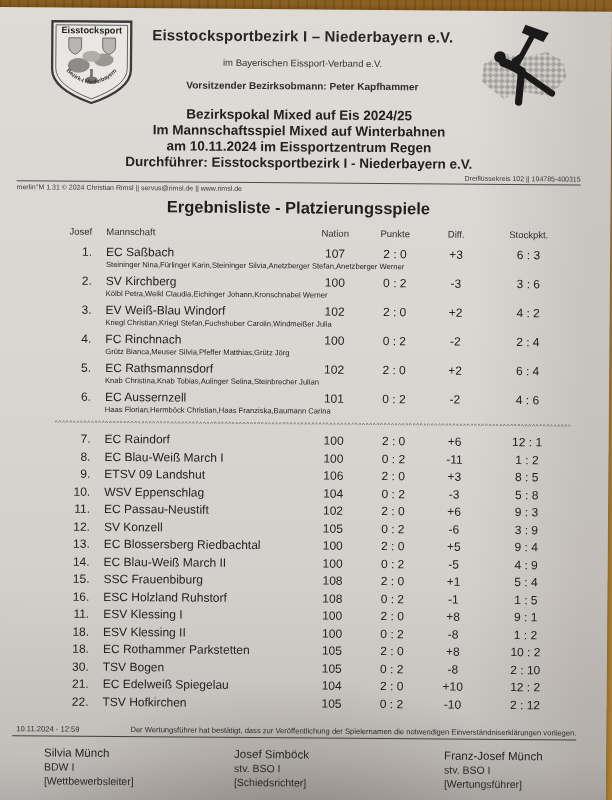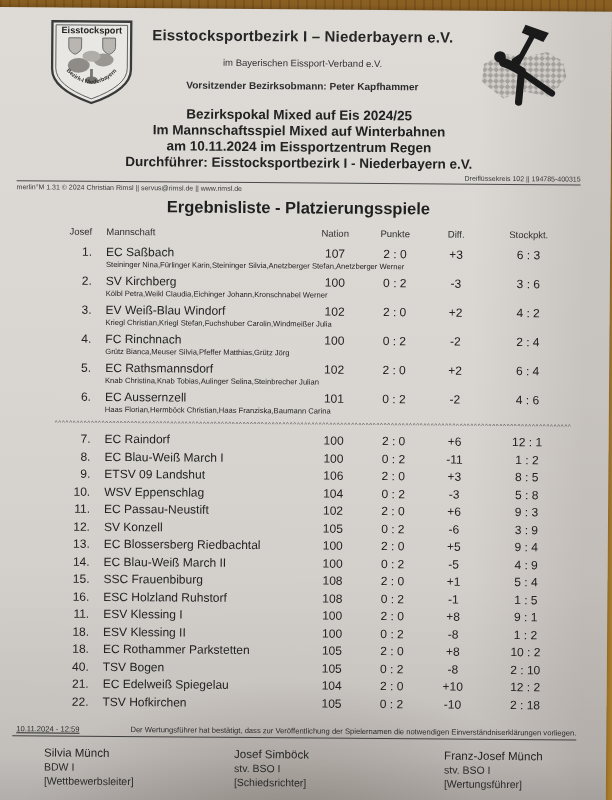--- a/index.html
+++ b/index.html
@@ -59,21 +59,21 @@
   .row-main{font-size:12px;line-height:14px;color:#222;}
   .row-players{font-size:7.6px;line-height:9px;color:#1e1e1e;padding-left:50px;margin-top:1px;}
   .row-simple{font-size:12px;line-height:17.5px;color:#222;}
   .sep{font-size:6px;letter-spacing:0.8px;color:#444;line-height:8px;margin:3px 0 4px 0;
        white-space:nowrap;overflow:hidden;width:516px;}
 
   
   .footer{margin:14px 24px 0 24px;}
   .foot-line{display:flex;justify-content:space-between;align-items:flex-end;
              font-size:7.6px;color:#2c2c2c;padding-bottom:2px;border-bottom:1px solid #3f3f3f;}
-  .foot-date{flex:0 0 auto;padding-left:4px;text-decoration:underline;}
+  .foot-date{flex:0 0 auto;padding-left:4px;}
   .foot-confirm{flex:1;text-align:right;}
   .signatories{display:grid;grid-template-columns:190px 210px 1fr;margin-top:9px;}
   .signatory{padding-left:32px;}
   .sig-name{font-size:11.5px;line-height:14px;color:#242424;}
   .sig-role{font-size:10.5px;line-height:14px;color:#2a2a2a;}
   .sig-fn{font-size:10.5px;line-height:14px;color:#2a2a2a;}
 </style>
 </head>
 <body>
 
@@ -342,21 +342,21 @@
   <div class="grid row-simple">
     <div class="c-rank">18.</div>
     <div class="c-team">EC Rothammer Parkstetten</div>
     <div class="c-center">105</div>
     <div class="c-center">2 : 0</div>
     <div class="c-center">+8</div>
     <div class="c-center">10 : 2</div>
   </div>
 
   <div class="grid row-simple">
-    <div class="c-rank">40.</div>
+    <div class="c-rank">30.</div>
     <div class="c-team">TSV Bogen</div>
     <div class="c-center">105</div>
     <div class="c-center">0 : 2</div>
     <div class="c-center">-8</div>
     <div class="c-center">2 : 10</div>
   </div>
 
   <div class="grid row-simple">
     <div class="c-rank">21.</div>
     <div class="c-team">EC Edelweiß Spiegelau</div>
@@ -365,21 +365,21 @@
     <div class="c-center">+10</div>
     <div class="c-center">12 : 2</div>
   </div>
 
   <div class="grid row-simple">
     <div class="c-rank">22.</div>
     <div class="c-team">TSV Hofkirchen</div>
     <div class="c-center">105</div>
     <div class="c-center">0 : 2</div>
     <div class="c-center">-10</div>
-    <div class="c-center">2 : 18</div>
+    <div class="c-center">2 : 12</div>
   </div>
 </div>
     </div>
 
     <div class="footer">
       <div class="foot-line">
         <div class="foot-date">10.11.2024 - 12:59</div>
         <div class="foot-confirm">Der Wertungsführer hat bestätigt, dass zur Veröffentlichung der Spielernamen die notwendigen Einverständniserklärungen vorliegen.</div>
       </div>
       <div class="signatories" id="signatories">

